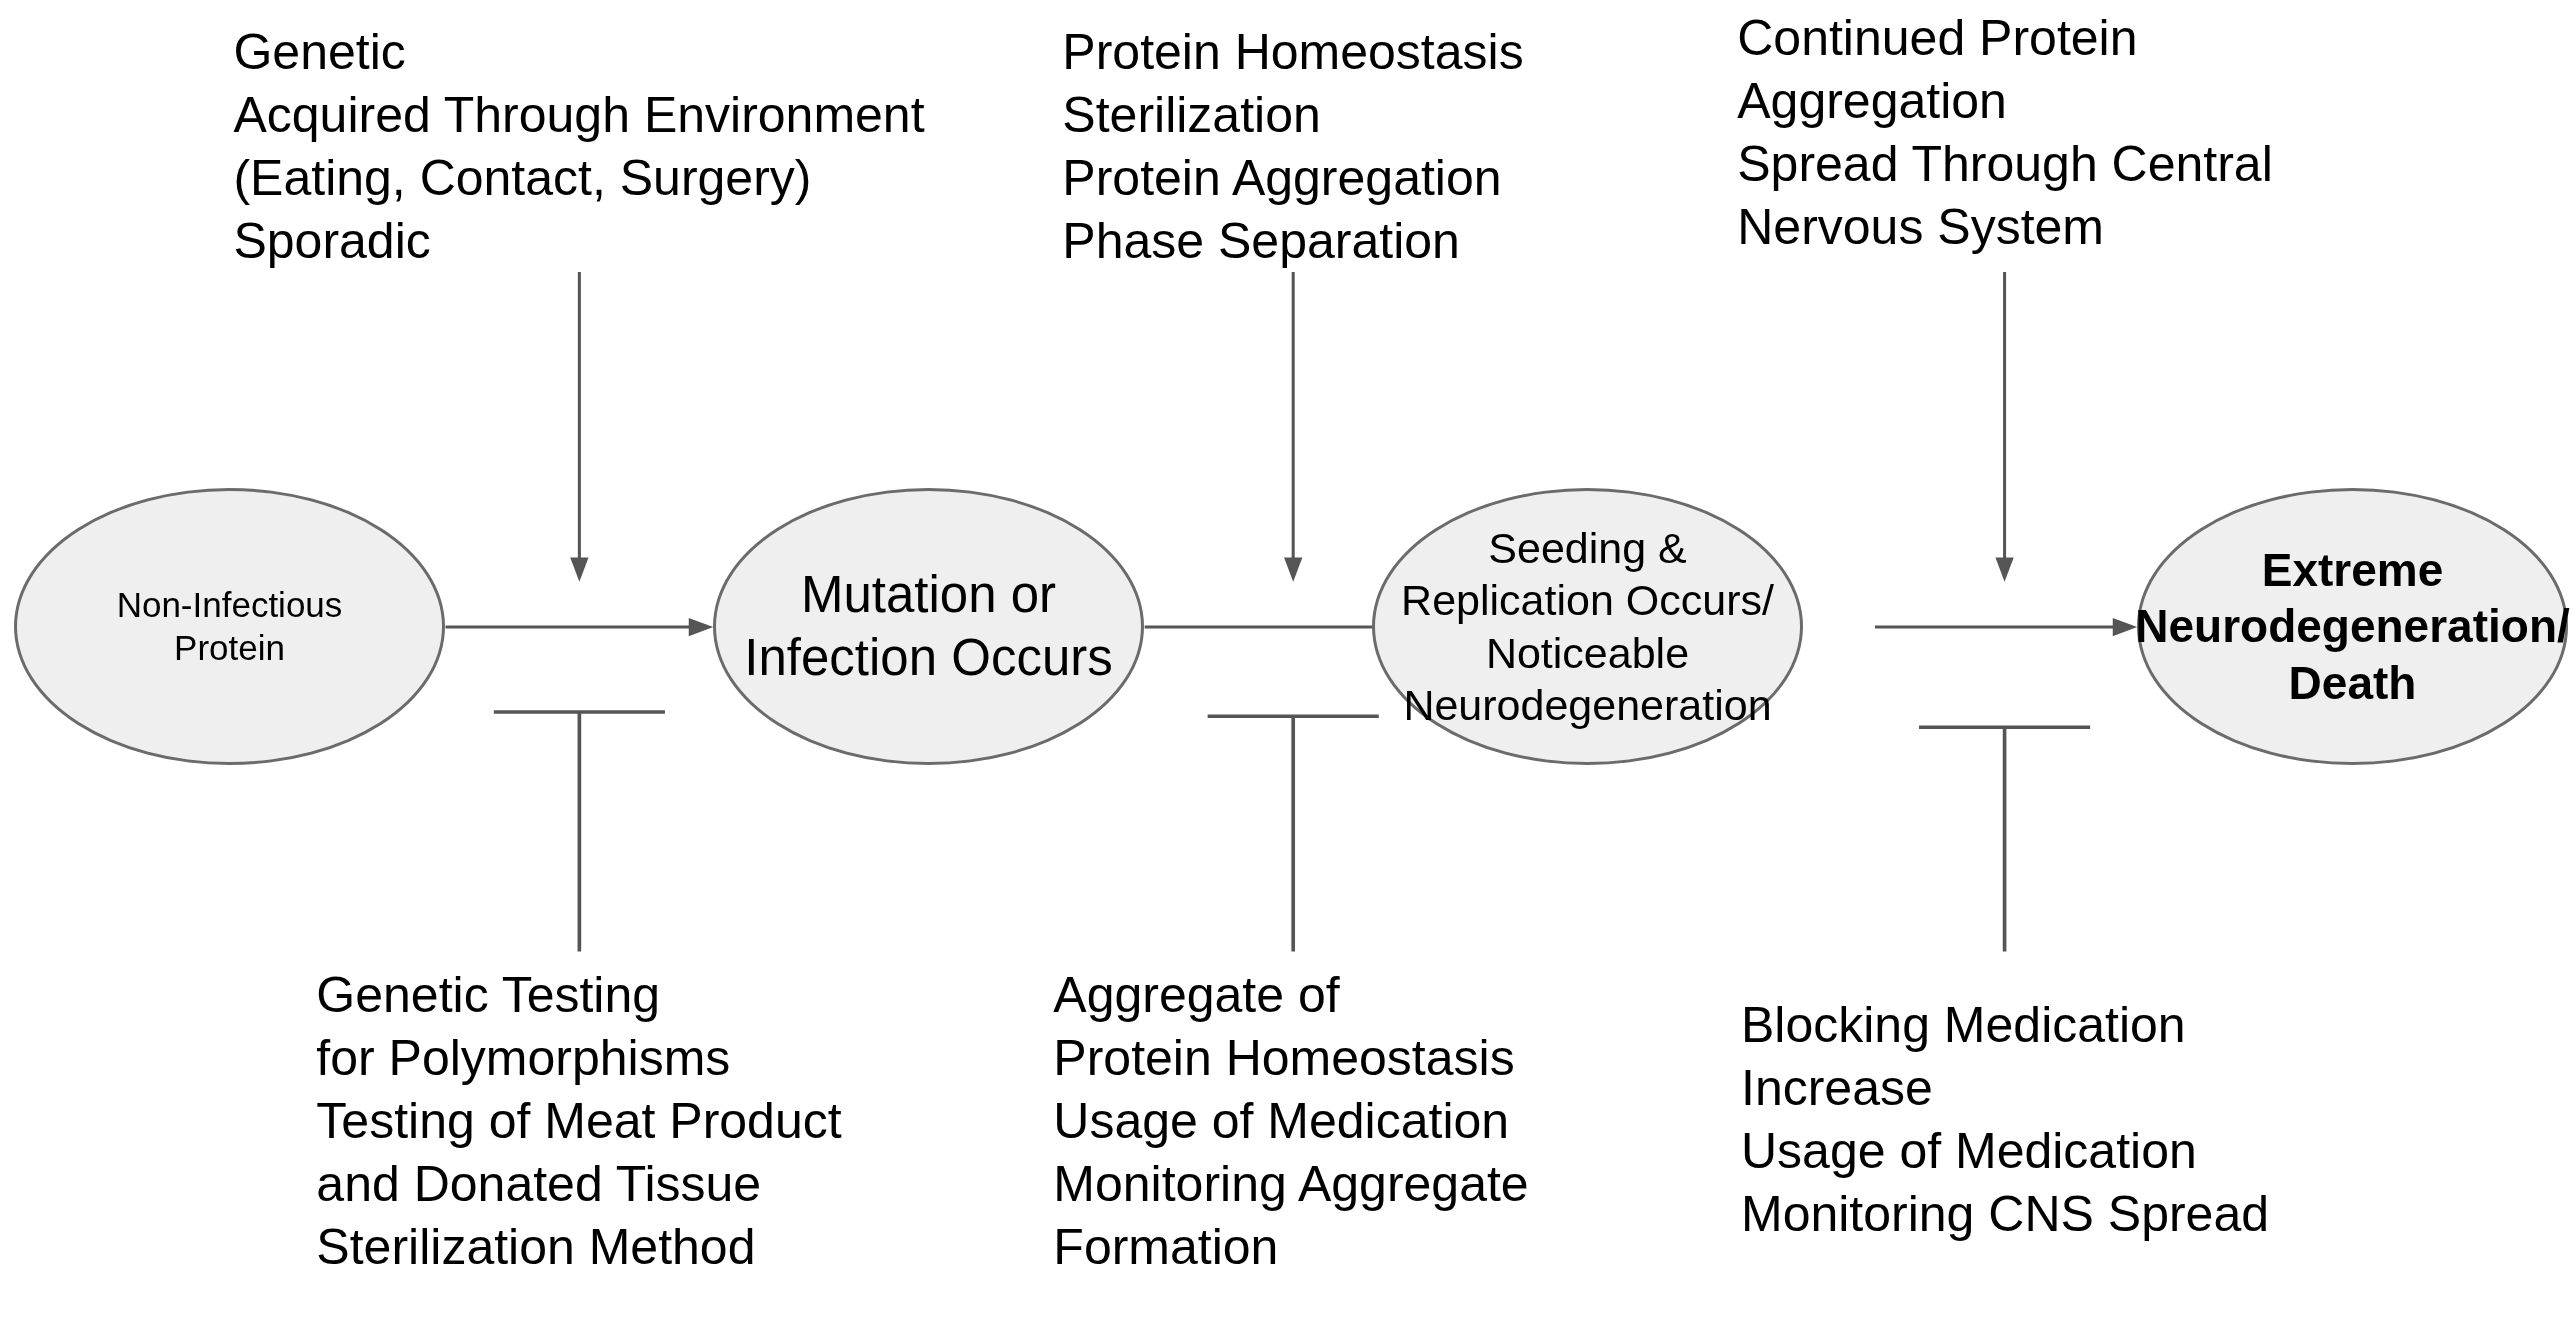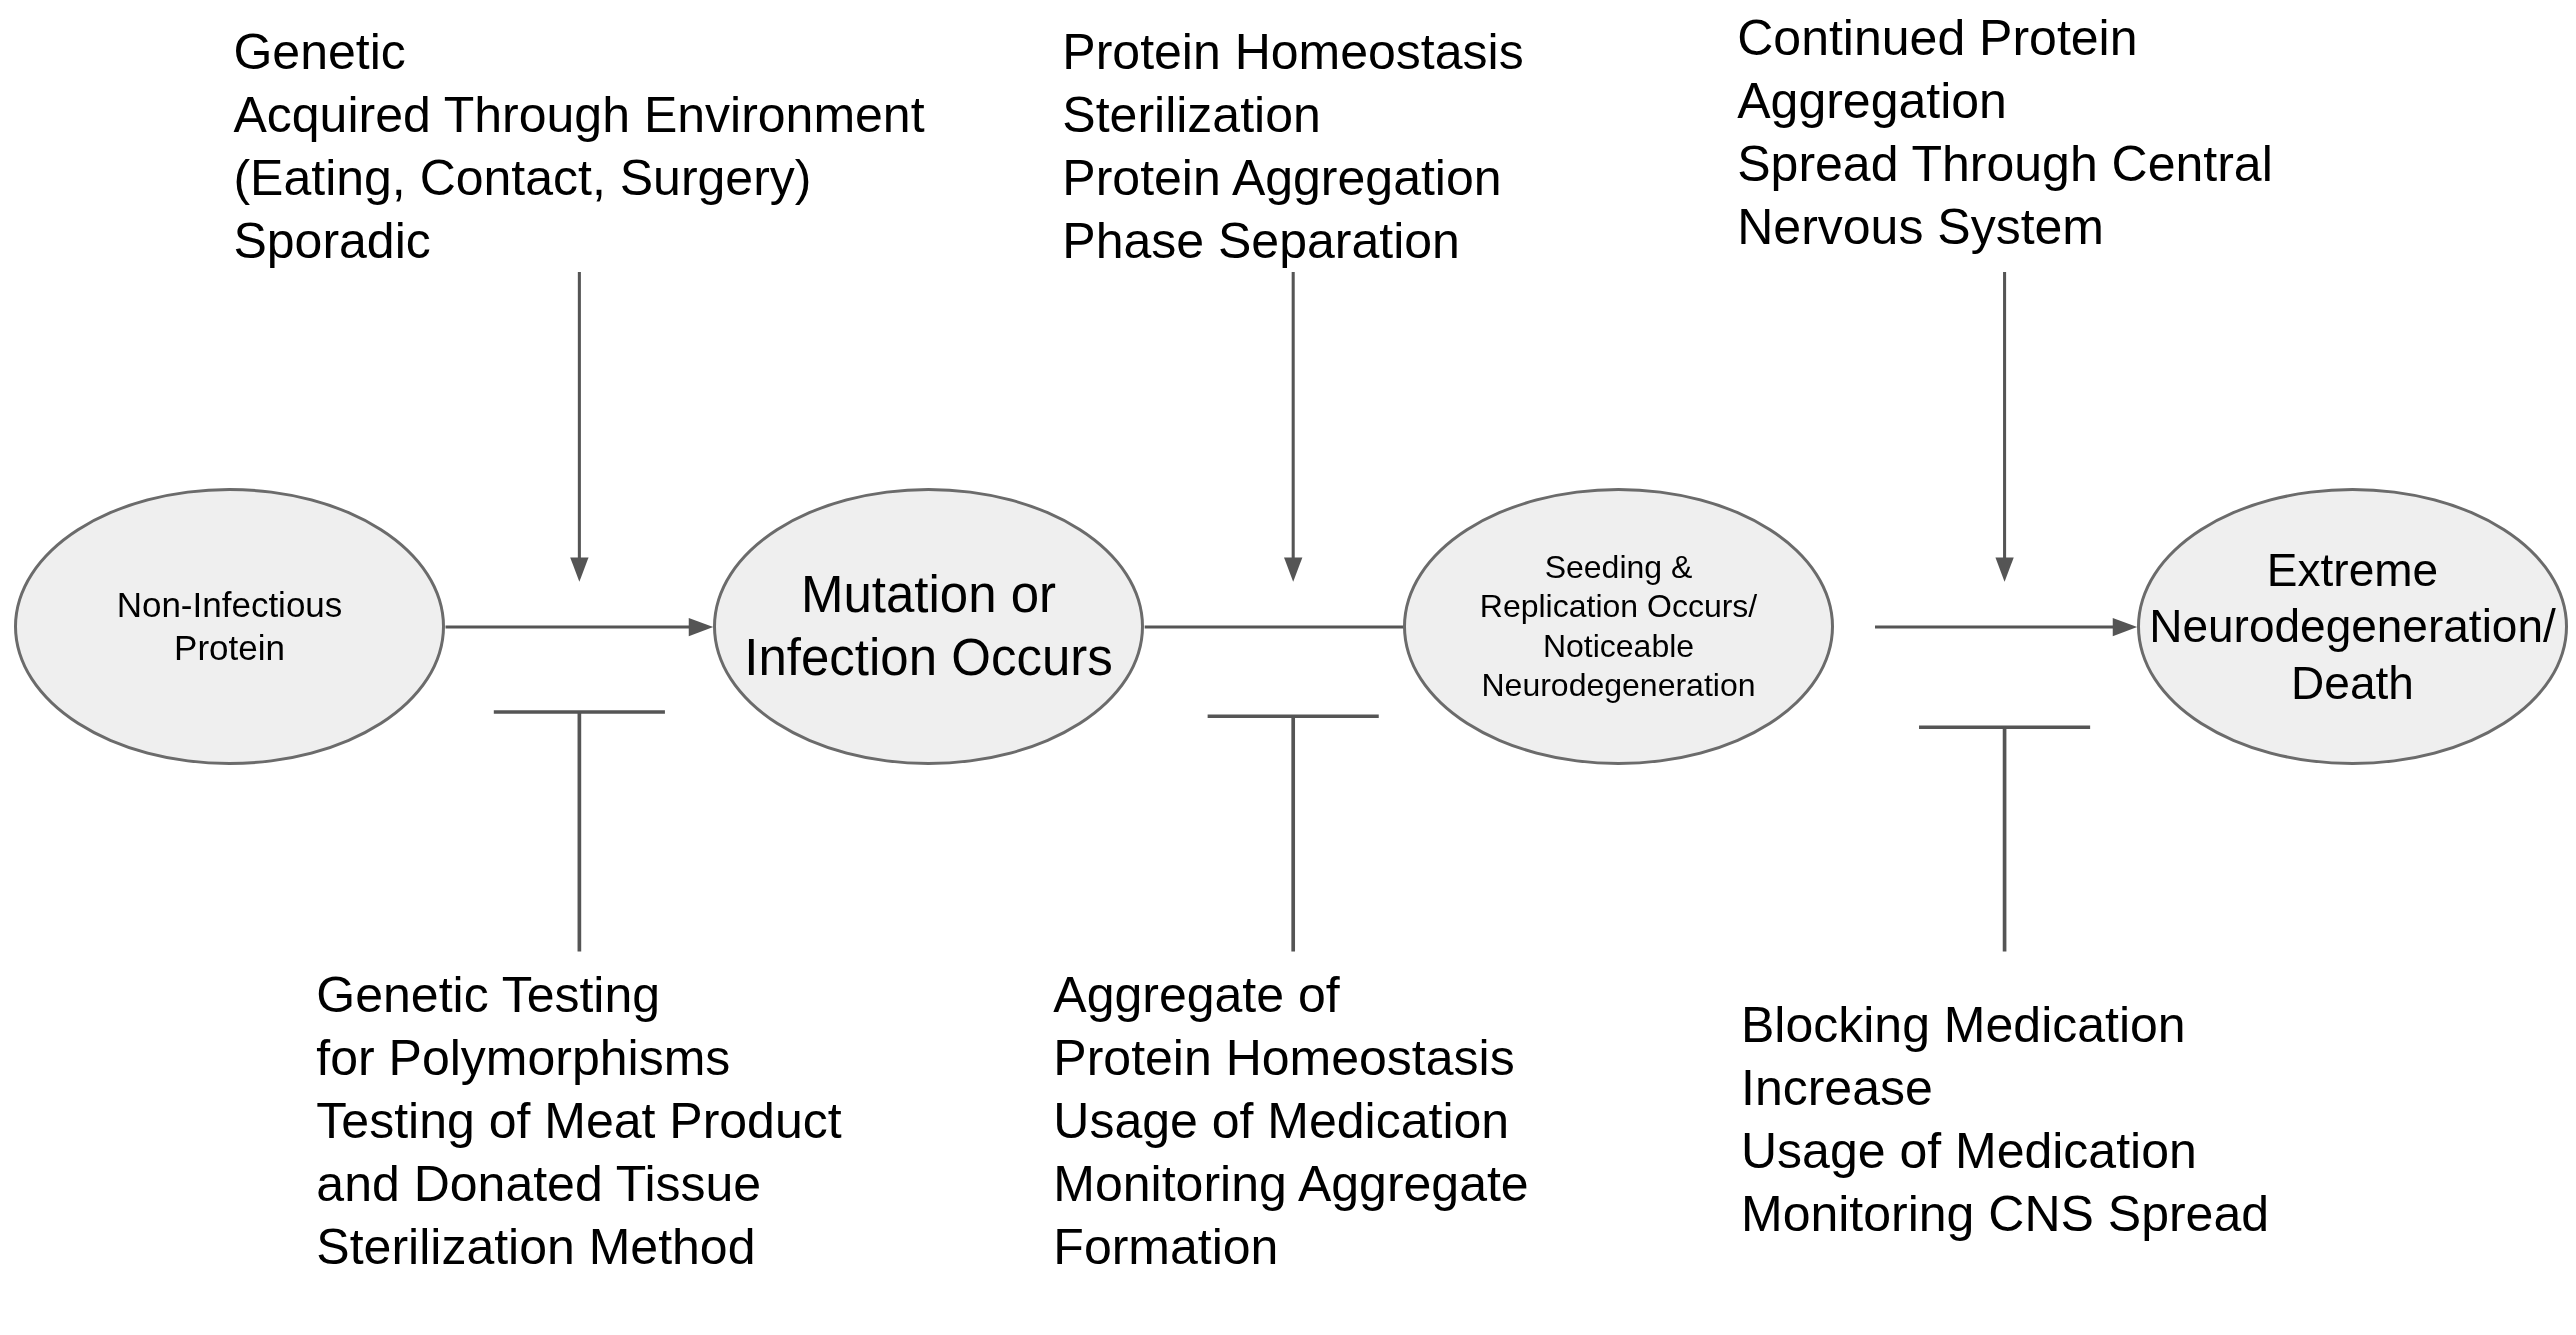--- a/index.html
+++ b/index.html
@@ -18,22 +18,22 @@
     box-sizing:border-box;
     border:3.7px solid #6b6b6b;
     border-radius:50%;
     background:#efefef;
     display:flex;align-items:center;justify-content:center;
     text-align:center;
   }
   .node-lines{line-height:1.22;}
   #node-1{left:14px;font-size:35px;}
   #node-2{left:713px;font-size:51px;}
-  #node-3{left:1403px;font-size:32px;}
-  #node-4{left:2137px;font-size:46px;}
+  #node-3{left:1372px;font-size:43px;}
+  #node-4{left:2137px;font-size:46px;font-weight:bold;}
   .anno{
     position:absolute;
     transform:translateX(-50%);
     font-size:50px;
     line-height:63px;
     white-space:nowrap;
   }
   #top-anno-1{left:579px;top:21.4px;}
   #top-anno-2{left:1293px;top:21.4px;}
   #top-anno-3{left:2005px;top:7.3px;}

